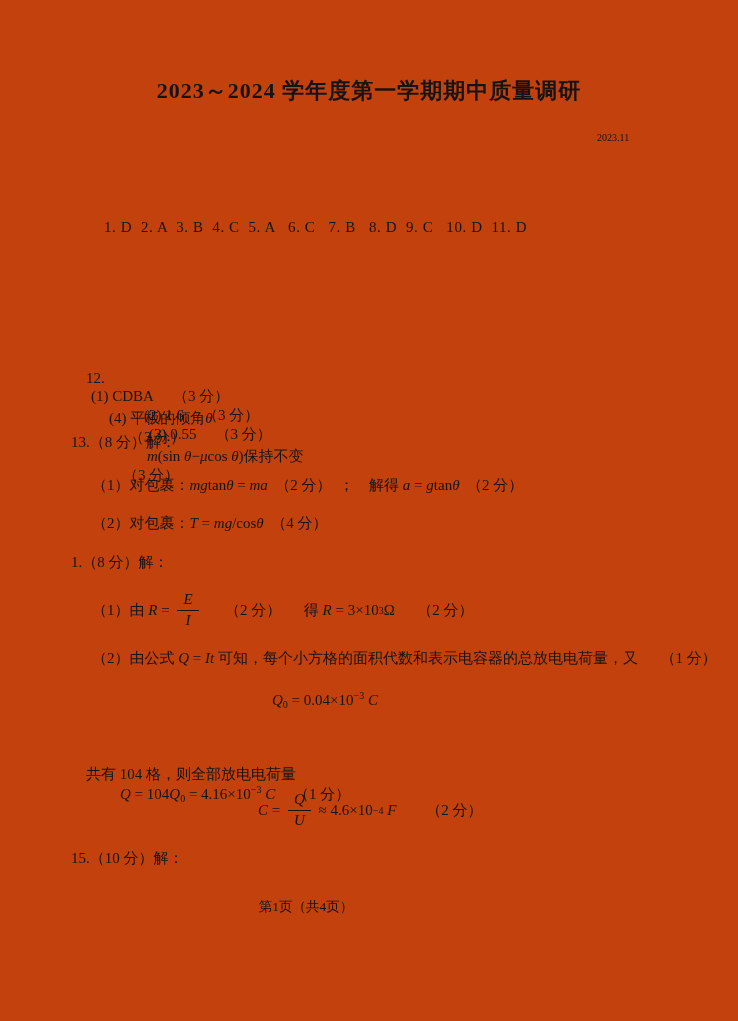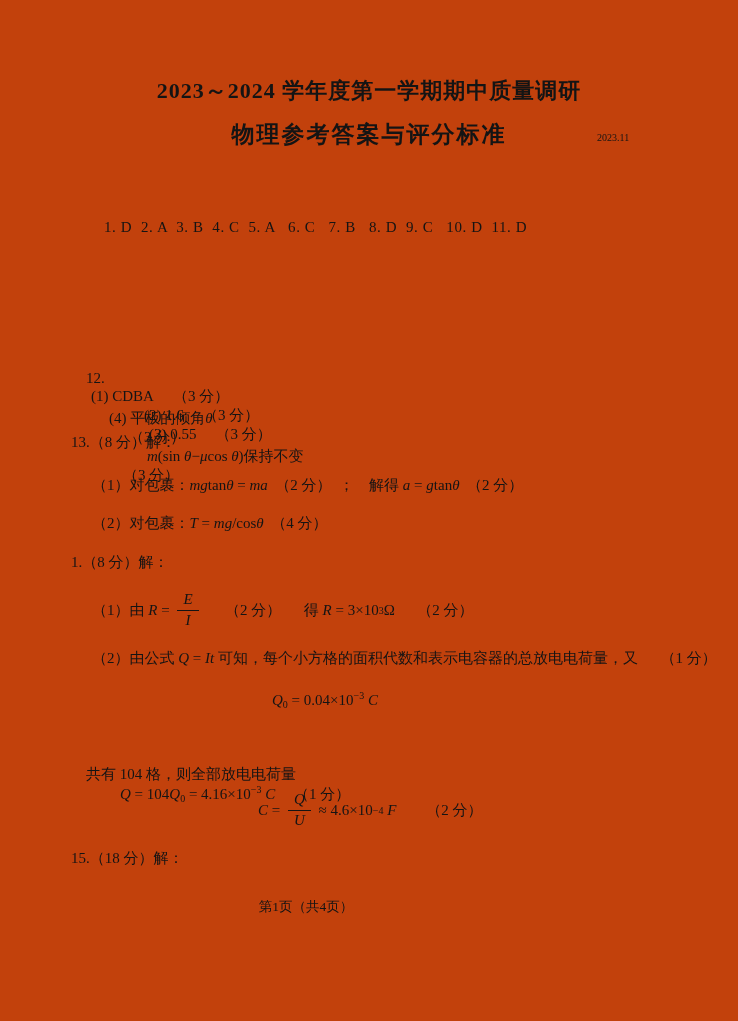--- a/index.html
+++ b/index.html
@@ -61,21 +61,20 @@
           font-style:italic; margin:0 4px; vertical-align:middle; }
   .frac .num { display:block; border-bottom:1.4px solid #141414; padding:0 6px 1px; line-height:1.15; }
   .frac .den { display:block; padding-top:1px; line-height:1.15; }
 </style>
 </head>
 <body>
 
 <div class="page">
 
   <div class="abs title1">2023～2024 学年度第一学期期中质量调研</div>
-  <div class="abs title2 heiti">物理参考答案与评分标准</div>
   <div class="abs date">2023.11</div>
 
   <div class="abs answers">1. D  2. A  3. B  4. C  5. A   6. C   7. B   8. D  9. C   10. D  11. D</div>
 
 
   <div class="abs q12r1">
     <span>12.</span>
     <span class="p1"><span>(1) CDBA</span><span class="score">（3 分）</span></span>
     <span class="p2"><span>(2) 1.6</span><span class="score">（3 分）</span></span>
     <span class="p3"><span>(3) 0.55</span><span class="score">（3 分）</span></span>
@@ -95,17 +94,17 @@
   <div class="abs q14h">1.（8 分）解：</div>
   <div class="abs q14l1"><span class="seg-n">（1）由 </span><span class="seg-i">R</span><span class="seg-n"> = </span><span class="frac"><span class="num">E</span><span class="den">I</span></span><span class="seg-n">      （2 分）      得 </span><span class="seg-i">R</span><span class="seg-n"> = 3×10</span><span class="seg-sup">3</span><span class="seg-n">Ω</span><span class="seg-n">      （2 分）</span></div>
   <div class="abs q14l2"><span class="seg-n">（2）由公式 </span><span class="seg-i">Q</span><span class="seg-n"> = </span><span class="seg-i">It</span><span class="seg-n"> 可知，每个小方格的面积代数和表示电容器的总放电电荷量，又      （1 分）</span></div>
   <div class="abs q14f1"><span class="seg-i">Q</span><span class="seg-sub">0</span><span class="seg-n"> = 0.04×10</span><span class="seg-sup">−3</span><span class="seg-n"> </span><span class="seg-i">C</span></div>
   <div class="abs q14l3">
     <span>共有 104 格，则全部放电电荷量</span>
     <span class="formula"><span class="seg-i">Q</span><span class="seg-n"> = 104</span><span class="seg-i">Q</span><span class="seg-sub">0</span><span class="seg-n"> = 4.16×10</span><span class="seg-sup">−3</span><span class="seg-n"> </span><span class="seg-i">C</span><span class="seg-n">     （1 分）</span></span>
   </div>
   <div class="abs q14f2"><span class="seg-i">C</span><span class="seg-n"> = </span><span class="frac"><span class="num">Q</span><span class="den">U</span></span><span class="seg-n"> ≈ 4.6×10</span><span class="seg-sup">−4</span><span class="seg-n"> </span><span class="seg-i">F</span><span class="seg-n">        （2 分）</span></div>
 
-  <div class="abs q15h">15.（18 分）解：</div>
+  <div class="abs q15h">15.（10 分）解：</div>
 
   <div class="abs footer">第1页（共4页）</div>
 
 </div>
 
 </body></html>

